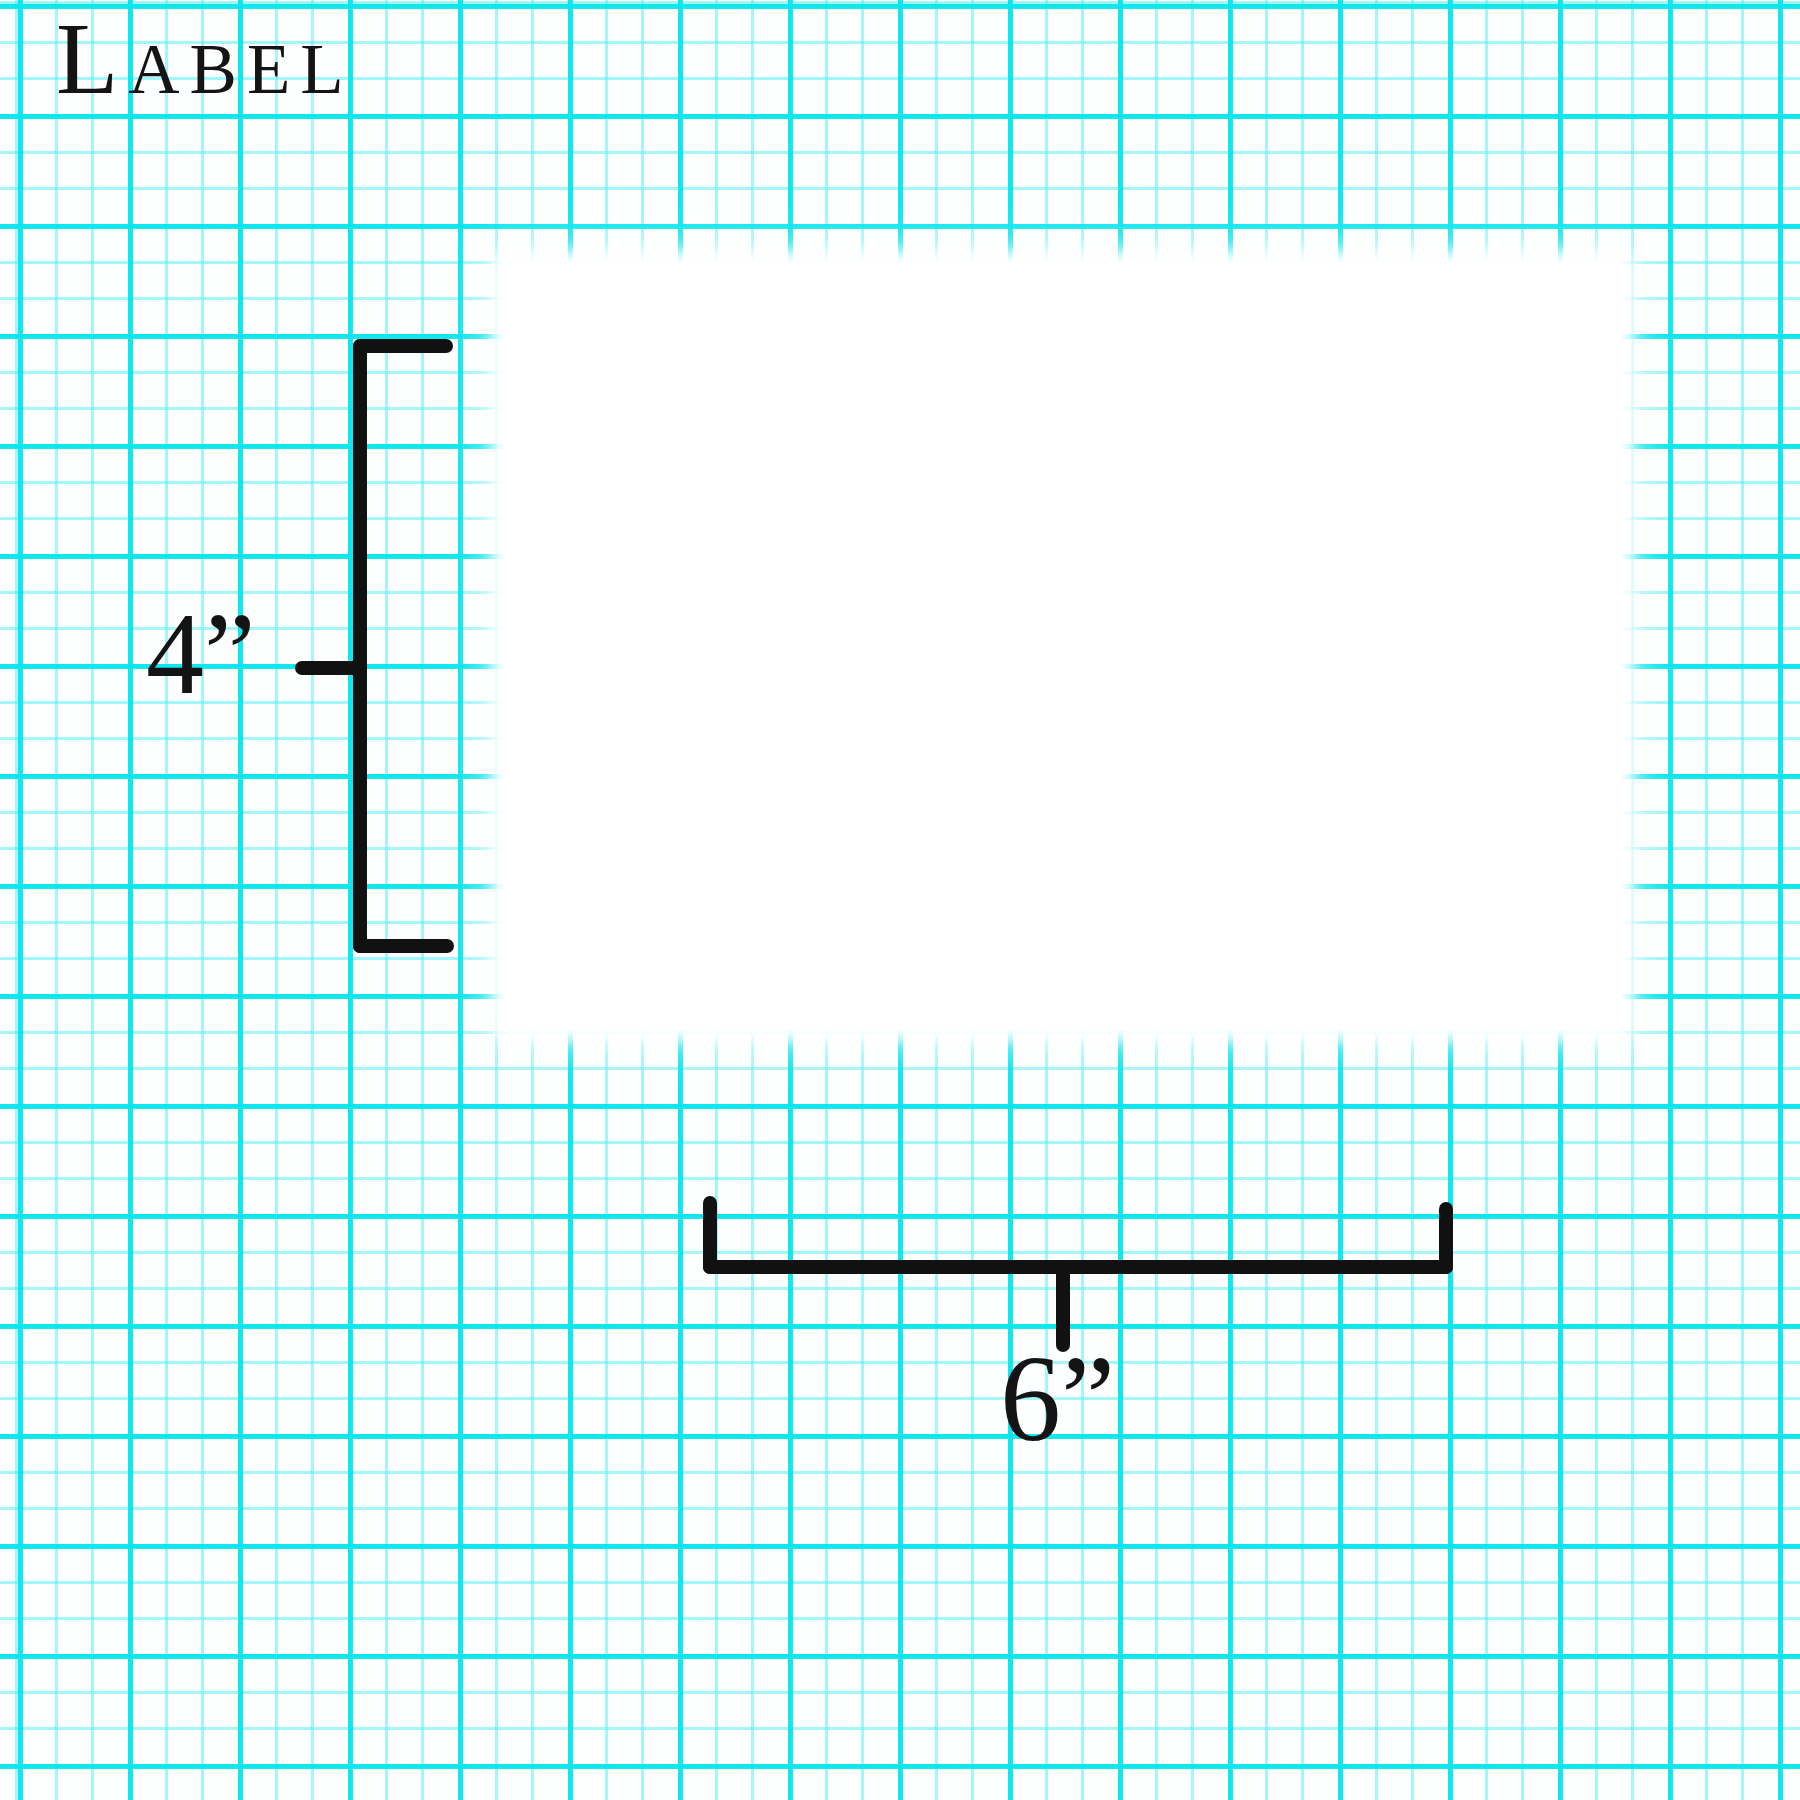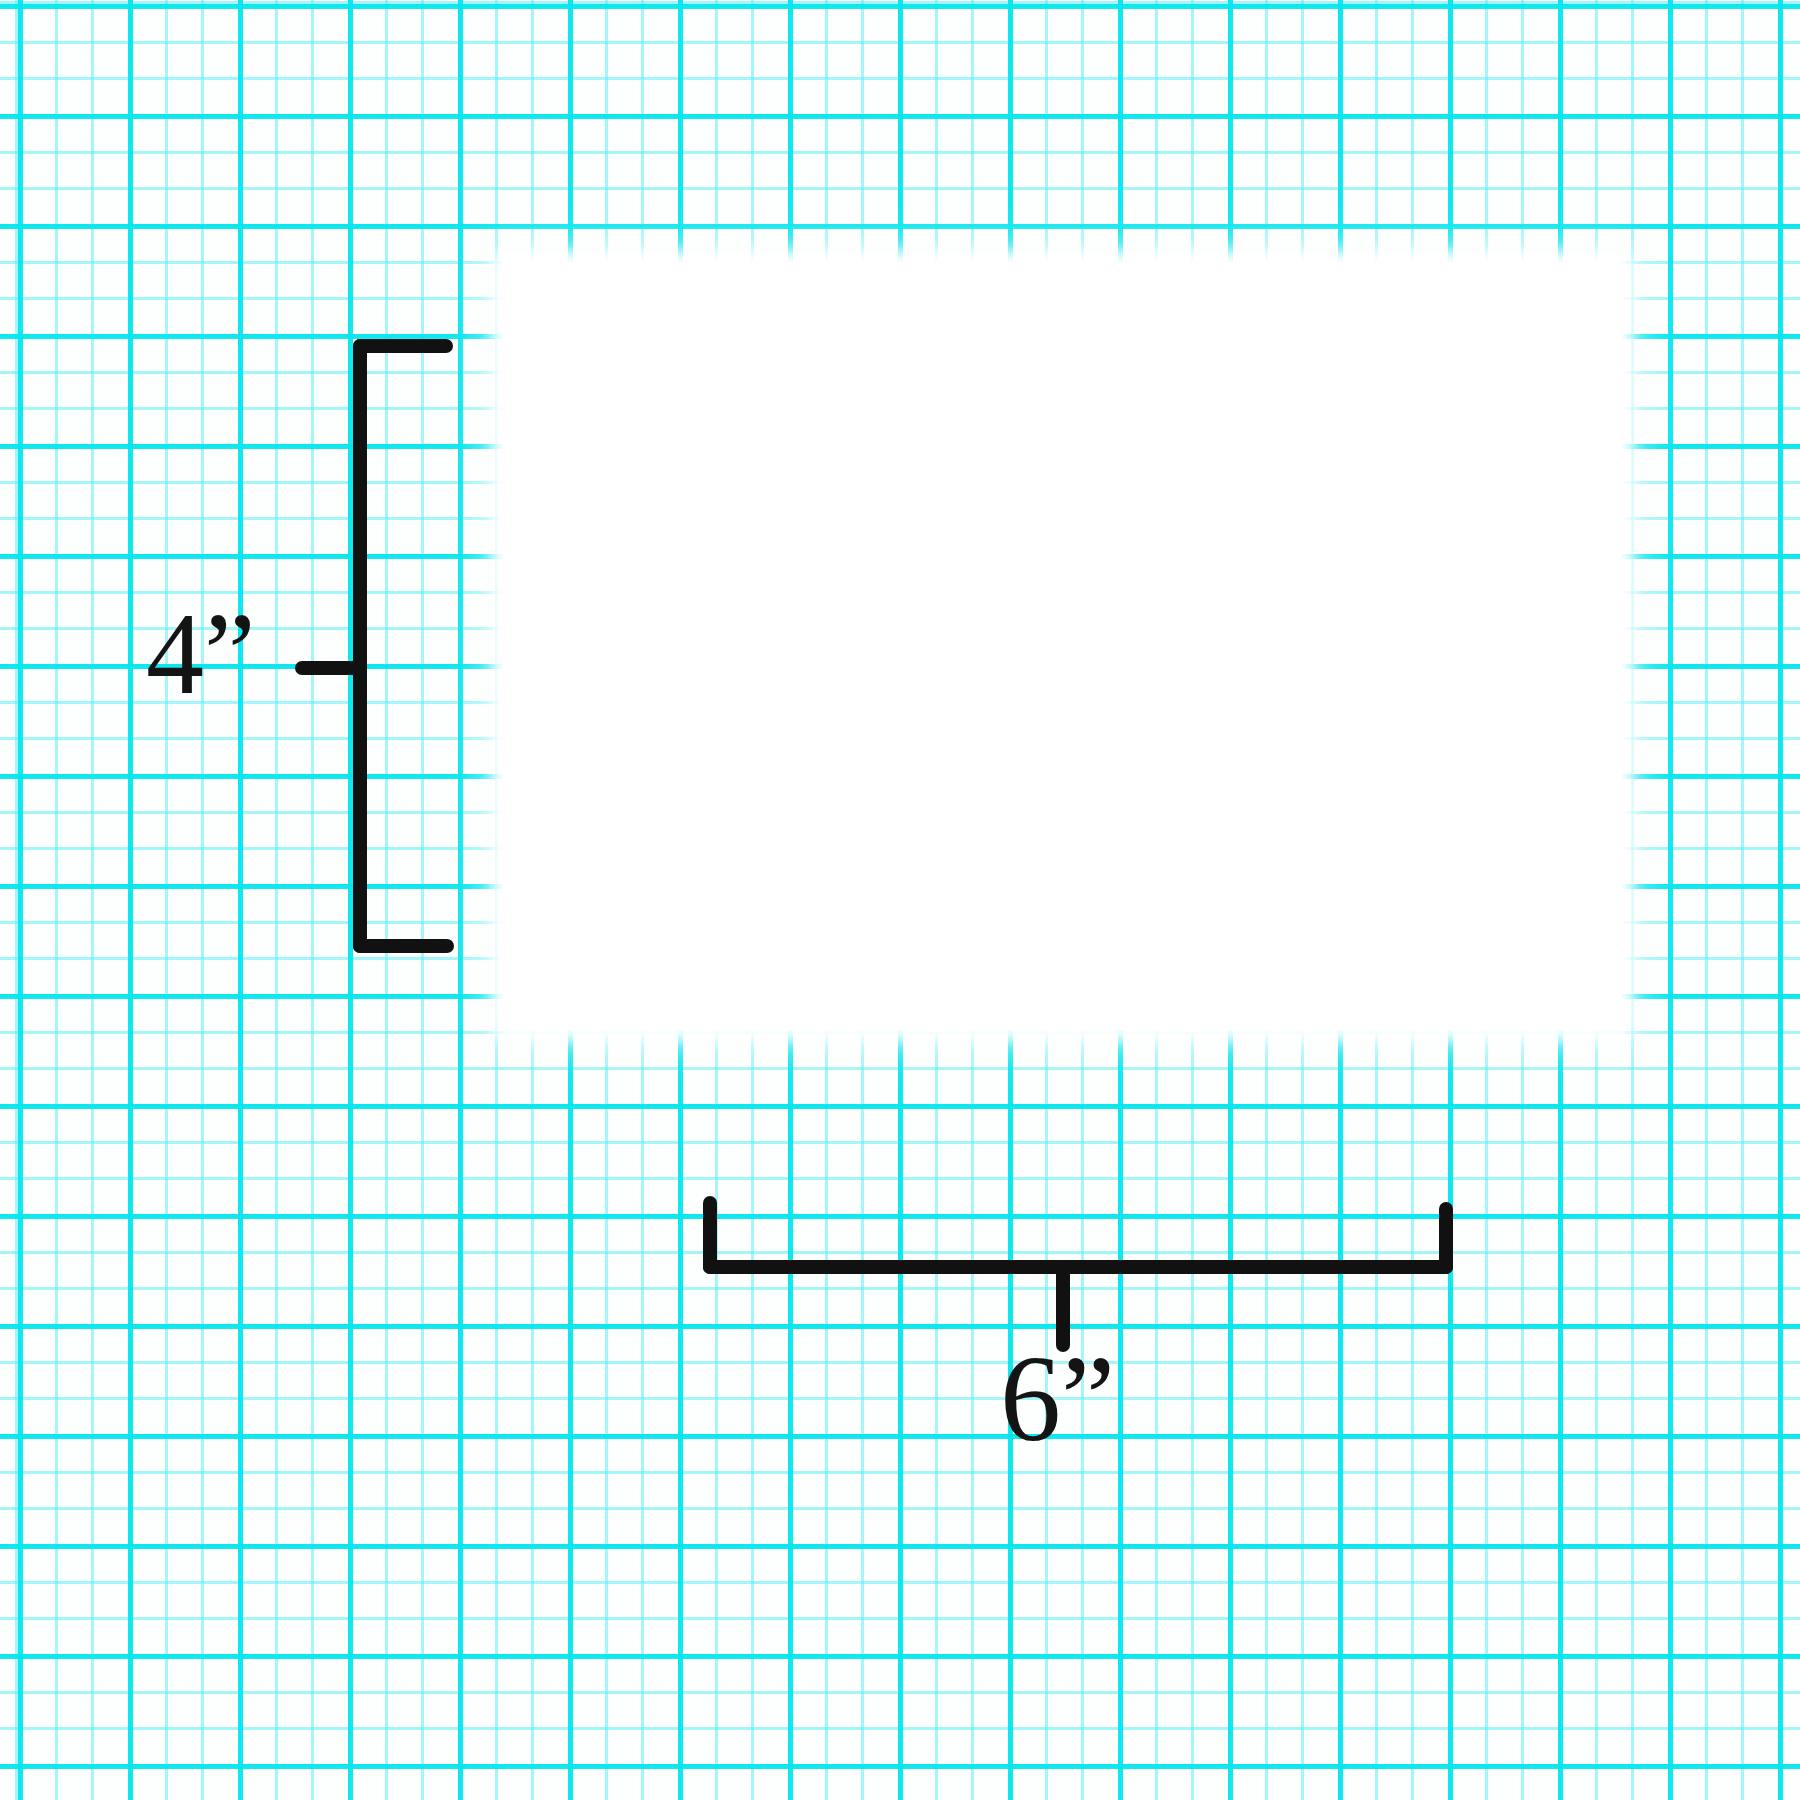--- a/index.html
+++ b/index.html
@@ -86,20 +86,21 @@
   .wb-horizontal  { left: 703px;  top: 1260px; width: 750px; height: 14px; }
   .wb-left-tick   { left: 703px;  top: 1196px; width: 14px;  height: 78px; }
   .wb-right-tick  { left: 1439px; top: 1202px; width: 14px;  height: 72px; }
   .wb-center-tick { left: 1056px; top: 1262px; width: 14px;  height: 90px; }
 </style>
 </head>
 <body>
 
 <div class="graph-paper">
 
+  <div class="page-title">Label</div>
 
   <div class="label-blank"></div>
 
   <div>
     <div class="ink hb-vertical"></div>
     <div class="ink hb-top-arm"></div>
     <div class="ink hb-bottom-arm"></div>
     <div class="ink hb-mid-tick"></div>
     <div class="dim-text h4">4”</div>
   </div>

